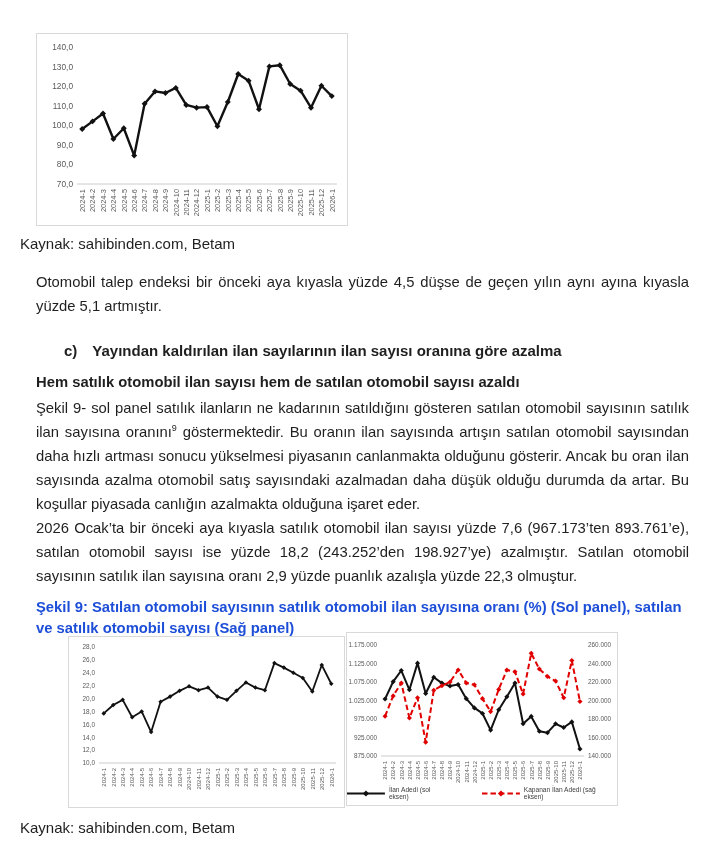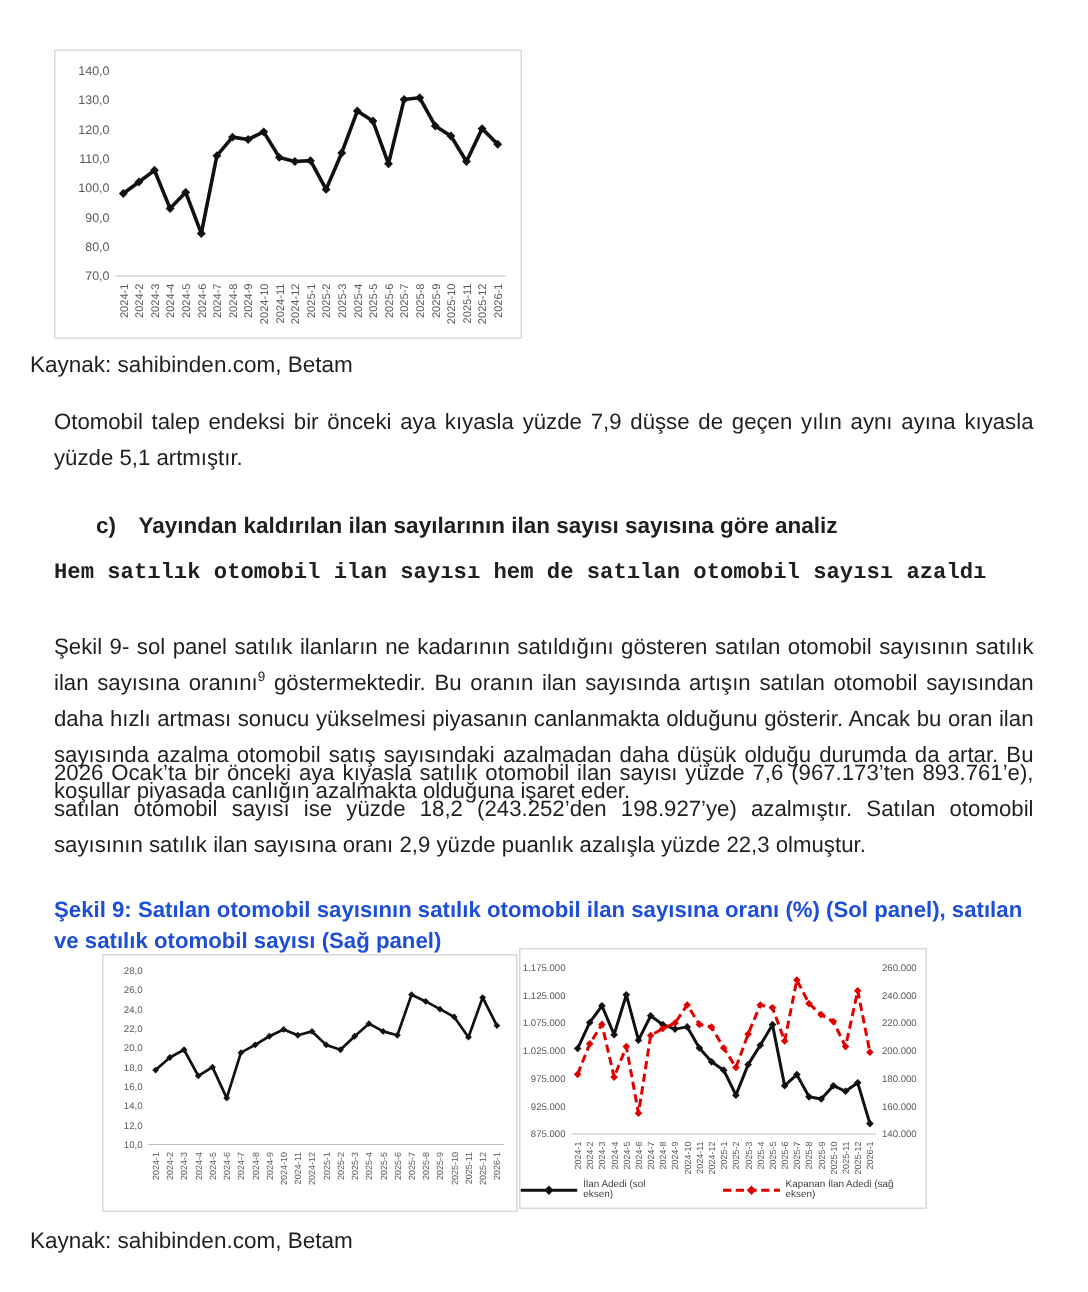--- a/index.html
+++ b/index.html
@@ -114,34 +114,34 @@
         <rect x="251.1" y="47.89000000000002" width="4.2" height="4.2" fill="#111111" transform="rotate(45 253.2 49.99000000000002)"></rect>
         <rect x="261.5" y="54.5442857142857" width="4.2" height="4.2" fill="#111111" transform="rotate(45 263.6 56.6442857142857)"></rect>
         <rect x="271.9" y="71.57142857142857" width="4.2" height="4.2" fill="#111111" transform="rotate(45 274 73.67142857142856)"></rect>
         <rect x="282.29999999999995" y="49.65142857142856" width="4.2" height="4.2" fill="#111111" transform="rotate(45 284.4 51.75142857142856)"></rect>
         <rect x="292.7" y="60.0242857142857" width="4.2" height="4.2" fill="#111111" transform="rotate(45 294.8 62.124285714285705)"></rect>
       </svg>
   </div>
 
   <div class="kaynak" style="top:234px;">Kaynak: sahibinden.com, Betam</div>
 
-  <div class="para" style="top:270px;">Otomobil talep endeksi bir önceki aya kıyasla yüzde 7,9 düşse de geçen yılın aynı ayına kıyasla yüzde 5,1 artmıştır.</div>
+  <div class="para" style="top:270px;">Otomobil talep endeksi bir önceki aya kıyasla yüzde 4,5 düşse de geçen yılın aynı ayına kıyasla yüzde 5,1 artmıştır.</div>
 
   <div class="heading-c" style="top:342px;">
     <span>c)</span>
-    <span>Yayından kaldırılan ilan sayılarının ilan sayısı sayısına göre analiz</span>
-  </div>
-
-  <div class="bold-line" style="top:374px;font-family:Liberation Mono, monospace;">Hem satılık otomobil ilan sayısı hem de satılan otomobil sayısı azaldı</div>
-
-  <div class="para" style="top:396px;margin-top:24px;">
+    <span>Yayından kaldırılan ilan sayılarının ilan sayısı oranına göre azalma</span>
+  </div>
+
+  <div class="bold-line" style="top:374px;">Hem satılık otomobil ilan sayısı hem de satılan otomobil sayısı azaldı</div>
+
+  <div class="para" style="top:396px;">
     <span>Şekil 9- sol panel satılık ilanların ne kadarının satıldığını gösteren satılan otomobil sayısının satılık ilan sayısına oranını</span><sup class="fn">9</sup><span> göstermektedir. Bu oranın ilan sayısında artışın satılan otomobil sayısından daha hızlı artması sonucu yükselmesi piyasanın canlanmakta olduğunu gösterir. Ancak bu oran ilan sayısında azalma otomobil satış sayısındaki azalmadan daha düşük olduğu durumda da artar. Bu koşullar piyasada canlığın azalmakta olduğuna işaret eder.</span>
   </div>
 
-  <div class="para" style="top:504px;">2026 Ocak’ta bir önceki aya kıyasla satılık otomobil ilan sayısı yüzde 7,6 (967.173’ten 893.761’e), satılan otomobil sayısı ise yüzde 18,2 (243.252’den 198.927’ye) azalmıştır. Satılan otomobil sayısının satılık ilan sayısına oranı 2,9 yüzde puanlık azalışla yüzde 22,3 olmuştur.</div>
+  <div class="para" style="top:516px;">2026 Ocak’ta bir önceki aya kıyasla satılık otomobil ilan sayısı yüzde 7,6 (967.173’ten 893.761’e), satılan otomobil sayısı ise yüzde 18,2 (243.252’den 198.927’ye) azalmıştır. Satılan otomobil sayısının satılık ilan sayısına oranı 2,9 yüzde puanlık azalışla yüzde 22,3 olmuştur.</div>
 
   <div class="fig-caption" style="top:597px;">Şekil 9: Satılan otomobil sayısının satılık otomobil ilan sayısına oranı (%) (Sol panel), satılan ve satılık otomobil sayısı (Sağ panel)</div>
 
   <div class="chartbox" style="left:68px;top:636px;width:277px;height:172px;">
     <svg width="275" height="170" viewBox="0 0 275 170">
         <text x="26" y="128.304" text-anchor="end" font-size="6.4" fill="#595959">10,0</text>
         <text x="26" y="115.41511111111112" text-anchor="end" font-size="6.4" fill="#595959">12,0</text>
         <text x="26" y="102.52622222222223" text-anchor="end" font-size="6.4" fill="#595959">14,0</text>
         <text x="26" y="89.63733333333334" text-anchor="end" font-size="6.4" fill="#595959">16,0</text>
         <text x="26" y="76.74844444444446" text-anchor="end" font-size="6.4" fill="#595959">18,0</text>

